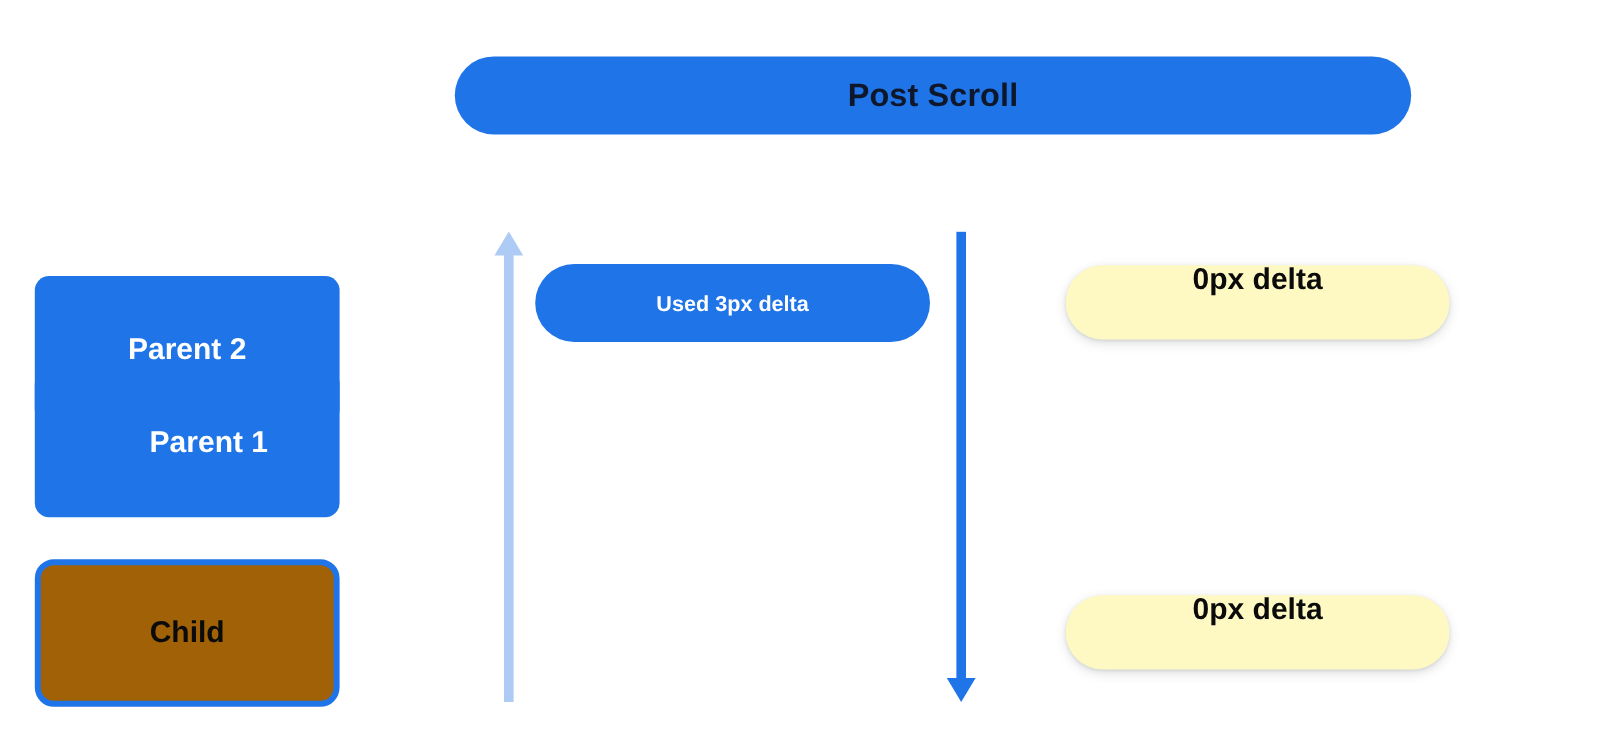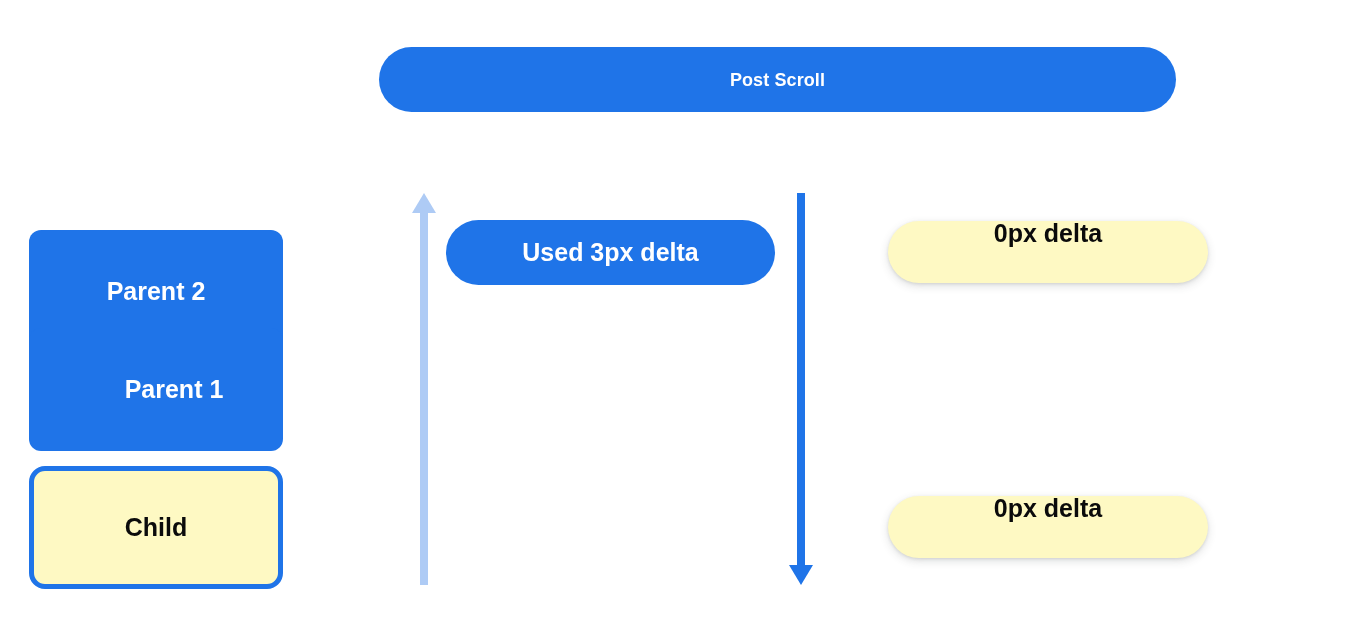--- a/index.html
+++ b/index.html
@@ -29,22 +29,22 @@
     width: 797px;
     height: 65px;
     background: #1f74e8;
     border-radius: 33px;
     display: flex;
     align-items: center;
     justify-content: center;
     box-sizing: border-box;
   }
   .header-bar .label {
-    color: #ffffff;
-    font-size: 18px;
+    color: #0f172a;
+    font-size: 27px;
     font-weight: bold;
     letter-spacing: 0.1px;
     line-height: 1;
   }
 
   
   .stack-box {
     position: absolute;
     left: 29px;
     width: 254px;
@@ -58,32 +58,32 @@
   .stack-box.filled {
     background: #1f74e8;
   }
   .stack-box.filled .label {
     color: #ffffff;
     font-size: 25px;
     font-weight: bold;
     line-height: 1;
   }
   .stack-box.outlined {
-    background: #fef9c3;
+    background: #a16207;
     border: 5px solid #1f74e8;
     border-radius: 16px;
   }
   .stack-box.outlined .label {
     color: #0b0b0b;
     font-size: 25px;
     font-weight: bold;
     line-height: 1;
   }
   .box-parent2 { top: 190px; margin-top: 40px; }
-  .box-parent1 { top: 328px; padding-left: 36px; }
+  .box-parent1 { top: 308px; padding-left: 36px; }
   .box-child   { top: 466px; }
 
   
   .arrow {
     position: absolute;
   }
   .arrow-up {
     left: 411px;
     top: 193px;
     width: 26px;
@@ -104,21 +104,21 @@
     height: 65px;
     background: #1f74e8;
     border-radius: 33px;
     display: flex;
     align-items: center;
     justify-content: center;
     box-sizing: border-box;
   }
   .pill-mid .label {
     color: #ffffff;
-    font-size: 25px;
+    font-size: 18px;
     font-weight: bold;
     line-height: 1;
   }
   .pill-used  { top: 220px; }
   .pill-nodelta { top: 358px; }
 
   
   .pill-right {
     position: absolute;
     left: 888px;

